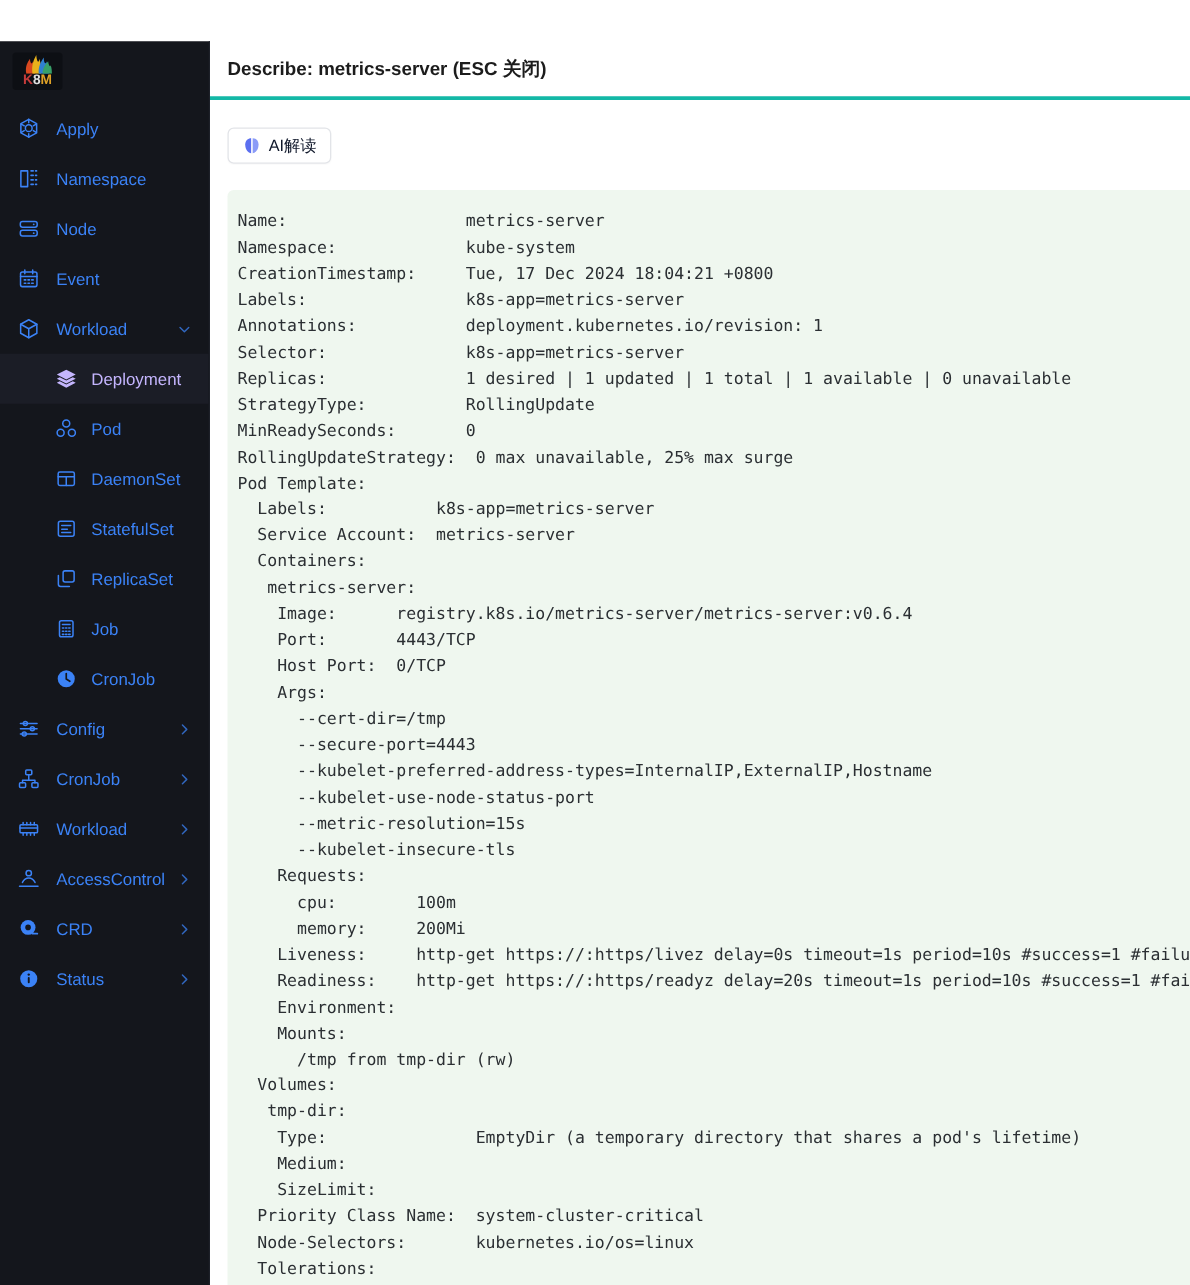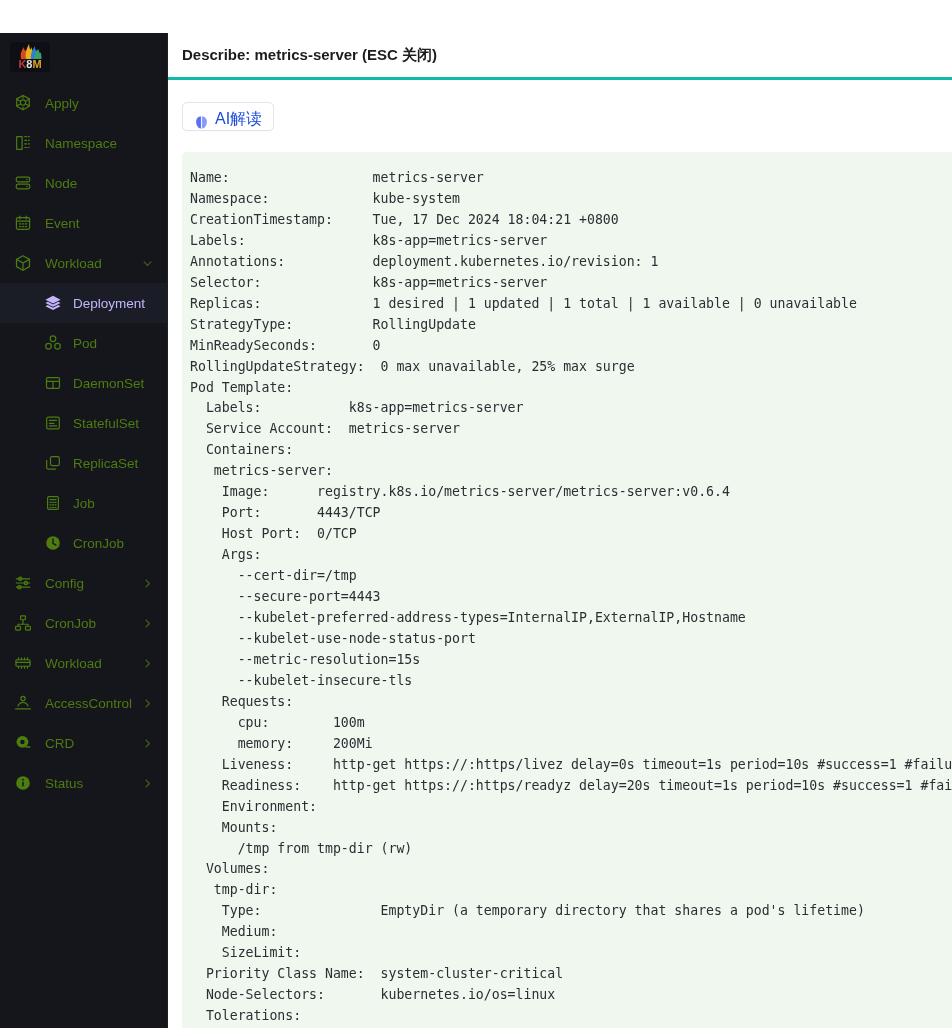--- a/index.html
+++ b/index.html
@@ -43,21 +43,21 @@
   }
   .logo .k8m-text .c1 { color: #c43b3b; }
   .logo .k8m-text .c2 { color: #e0e0e0; }
   .logo .k8m-text .c3 { color: #e0a227; }
 
   .nav { padding-top: 2px; }
   .nav-item {
     height: 40px;
     display: flex; align-items: center;
     padding: 0 14px 0 14px;
-    color: #4d7c0f;
+    color: #3b82f6;
     font-size: 13.5px;
     cursor: pointer;
     position: relative;
     user-select: none;
   }
   .nav-item .ic {
     width: 18px; height: 18px;
     display: inline-flex; align-items: center; justify-content: center;
     margin-right: 13px;
     flex: 0 0 18px;
@@ -94,29 +94,29 @@
   }
   #topbar .title {
     font-size: 15px;
     font-weight: bold;
     color: #1c1c1c;
   }
   #toolbar {
     padding: 22px 0 10px 14px;
   }
   .ai-btn {
-    display: inline-flex; align-items: flex-end;
+    display: inline-flex; align-items: center;
     gap: 6px;
     height: 29px;
     padding: 0 11px;
     border: 1px solid #e2e4e8;
     border-radius: 5px;
     background: #fff;
-    font-size: 16px;
-    color: #1d4ed8;
+    font-size: 13px;
+    color: #0f172a;
     cursor: pointer;
     font-family: "Liberation Sans", sans-serif;
     box-shadow: 0 1px 1px rgba(0,0,0,.02);
   }
   .ai-btn .brain { width: 15px; height: 15px; display:block; }
 
   #describe-panel {
     position: absolute;
     left: 14px; right: 0; top: 119px; bottom: 0;
     background: #eff7ef;

